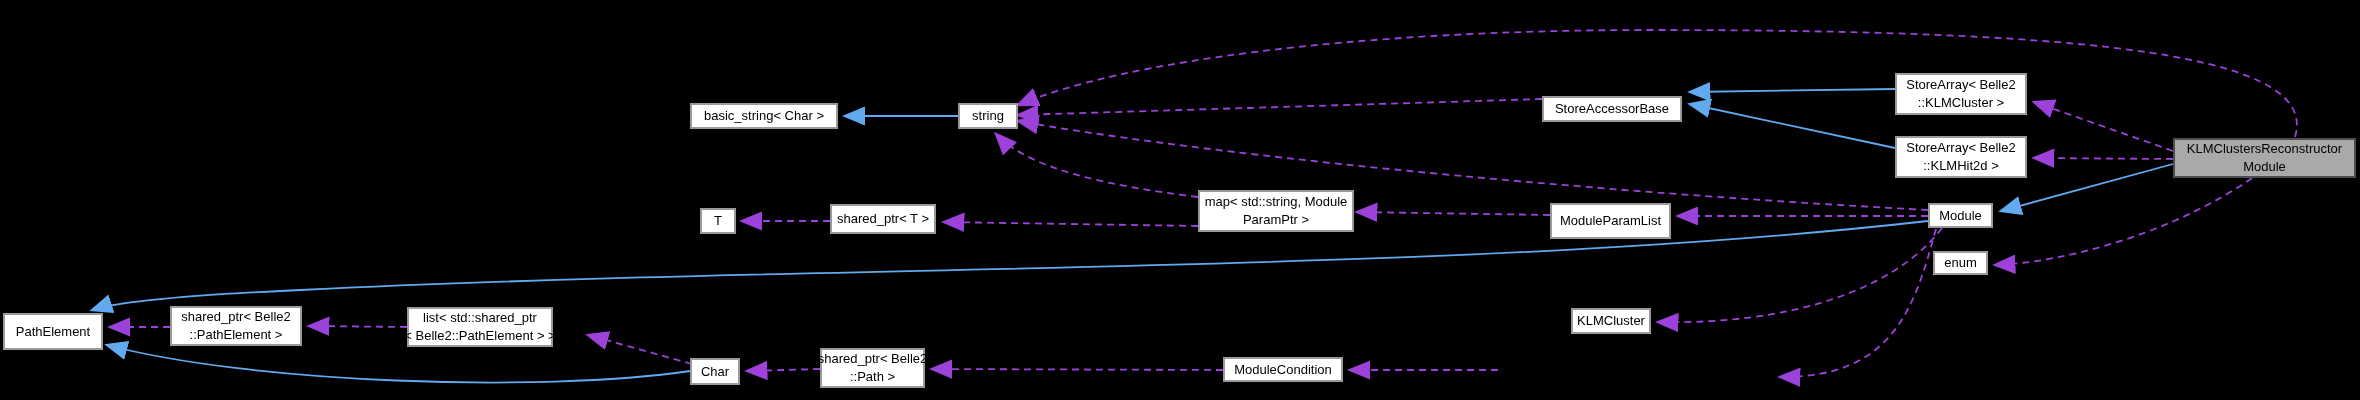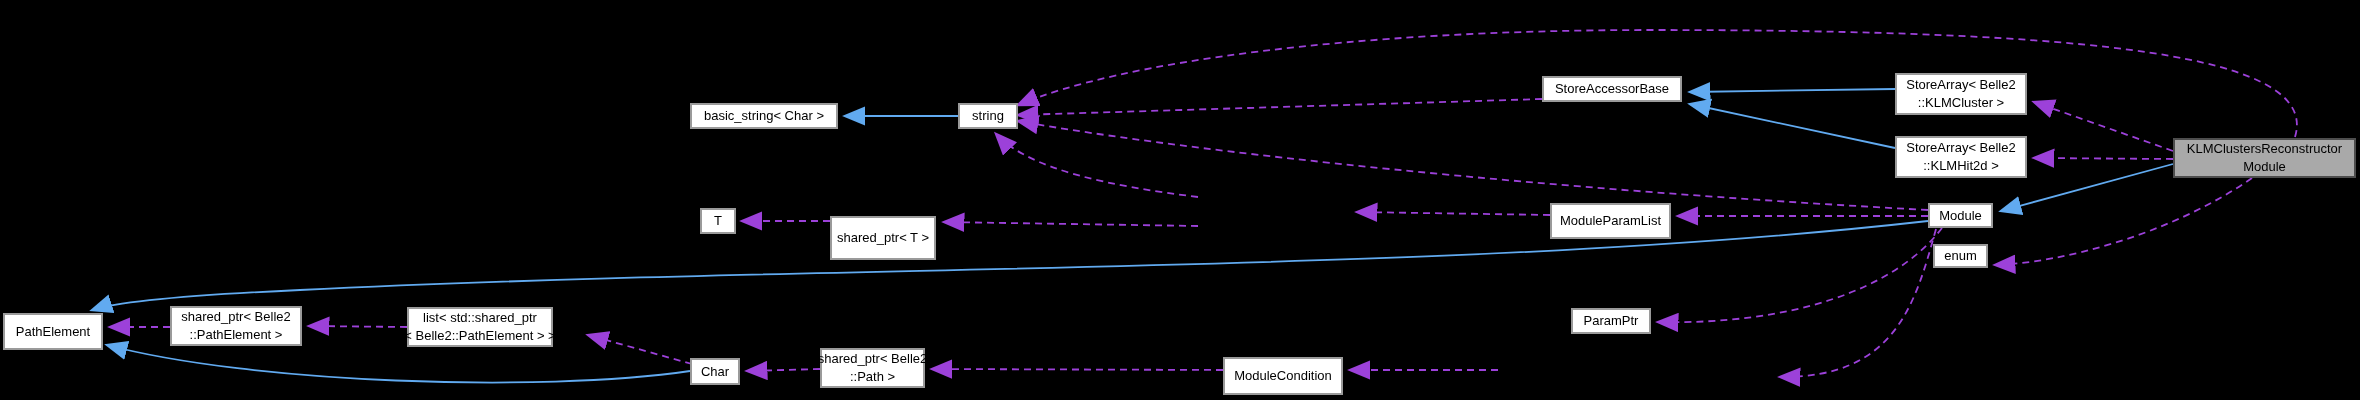--- a/index.html
+++ b/index.html
@@ -73,21 +73,21 @@
   </svg>
 
   <div class="node" style="left:690px;top:103px;width:148px;height:26px">
     <span class="nl">basic_string&lt; Char &gt;</span>
   </div>
 
   <div class="node" style="left:958px;top:103px;width:60px;height:26px">
     <span class="nl">string</span>
   </div>
 
-  <div class="node" style="left:1542px;top:76px;width:140px;height:26px">
+  <div class="node" style="left:1542px;top:96px;width:140px;height:26px">
     <span class="nl">StoreAccessorBase</span>
   </div>
 
   <div class="node" style="left:1895px;top:73px;width:132px;height:42px">
     <span class="nl">StoreArray&lt; Belle2</span>
     <span class="nl">::KLMCluster &gt;</span>
   </div>
 
   <div class="node" style="left:1895px;top:136px;width:132px;height:42px">
     <span class="nl">StoreArray&lt; Belle2</span>
@@ -96,34 +96,38 @@
 
   <div class="node main" style="left:2173px;top:138px;width:183px;height:40px">
     <span class="nl">KLMClustersReconstructor</span>
     <span class="nl">Module</span>
   </div>
 
   <div class="node" style="left:700px;top:208px;width:36px;height:26px">
     <span class="nl">T</span>
   </div>
 
-  <div class="node" style="left:830px;top:216px;width:106px;height:44px">
+  <div class="node" style="left:830px;top:204px;width:106px;height:30px">
     <span class="nl">shared_ptr&lt; T &gt;</span>
   </div>
 
+  <div class="node" style="left:1198px;top:190px;width:156px;height:42px">
+    <span class="nl">map&lt; std::string, Module</span>
+    <span class="nl">ParamPtr &gt;</span>
+  </div>
 
   <div class="node" style="left:1550px;top:203px;width:121px;height:36px">
     <span class="nl">ModuleParamList</span>
   </div>
 
   <div class="node" style="left:1928px;top:203px;width:65px;height:25px">
     <span class="nl">Module</span>
   </div>
 
-  <div class="node" style="left:1933px;top:244px;width:55px;height:24px">
+  <div class="node" style="left:1933px;top:251px;width:55px;height:24px">
     <span class="nl">enum</span>
   </div>
 
   <div class="node" style="left:3px;top:313px;width:100px;height:37px">
     <span class="nl">PathElement</span>
   </div>
 
   <div class="node" style="left:170px;top:306px;width:132px;height:40px">
     <span class="nl">shared_ptr&lt; Belle2</span>
     <span class="nl">::PathElement &gt;</span>
@@ -136,22 +140,22 @@
 
   <div class="node" style="left:690px;top:358px;width:50px;height:27px">
     <span class="nl">Char</span>
   </div>
 
   <div class="node" style="left:820px;top:348px;width:105px;height:40px">
     <span class="nl">shared_ptr&lt; Belle2</span>
     <span class="nl">::Path &gt;</span>
   </div>
 
-  <div class="node" style="left:1223px;top:357px;width:120px;height:38px">
+  <div class="node" style="left:1223px;top:357px;width:120px;height:25px">
     <span class="nl">ModuleCondition</span>
   </div>
 
 
   <div class="node" style="left:1571px;top:308px;width:80px;height:26px">
-    <span class="nl">ParamPtr</span>
+    <span class="nl">KLMCluster</span>
   </div>
 
 </div>
 
 </body></html>

